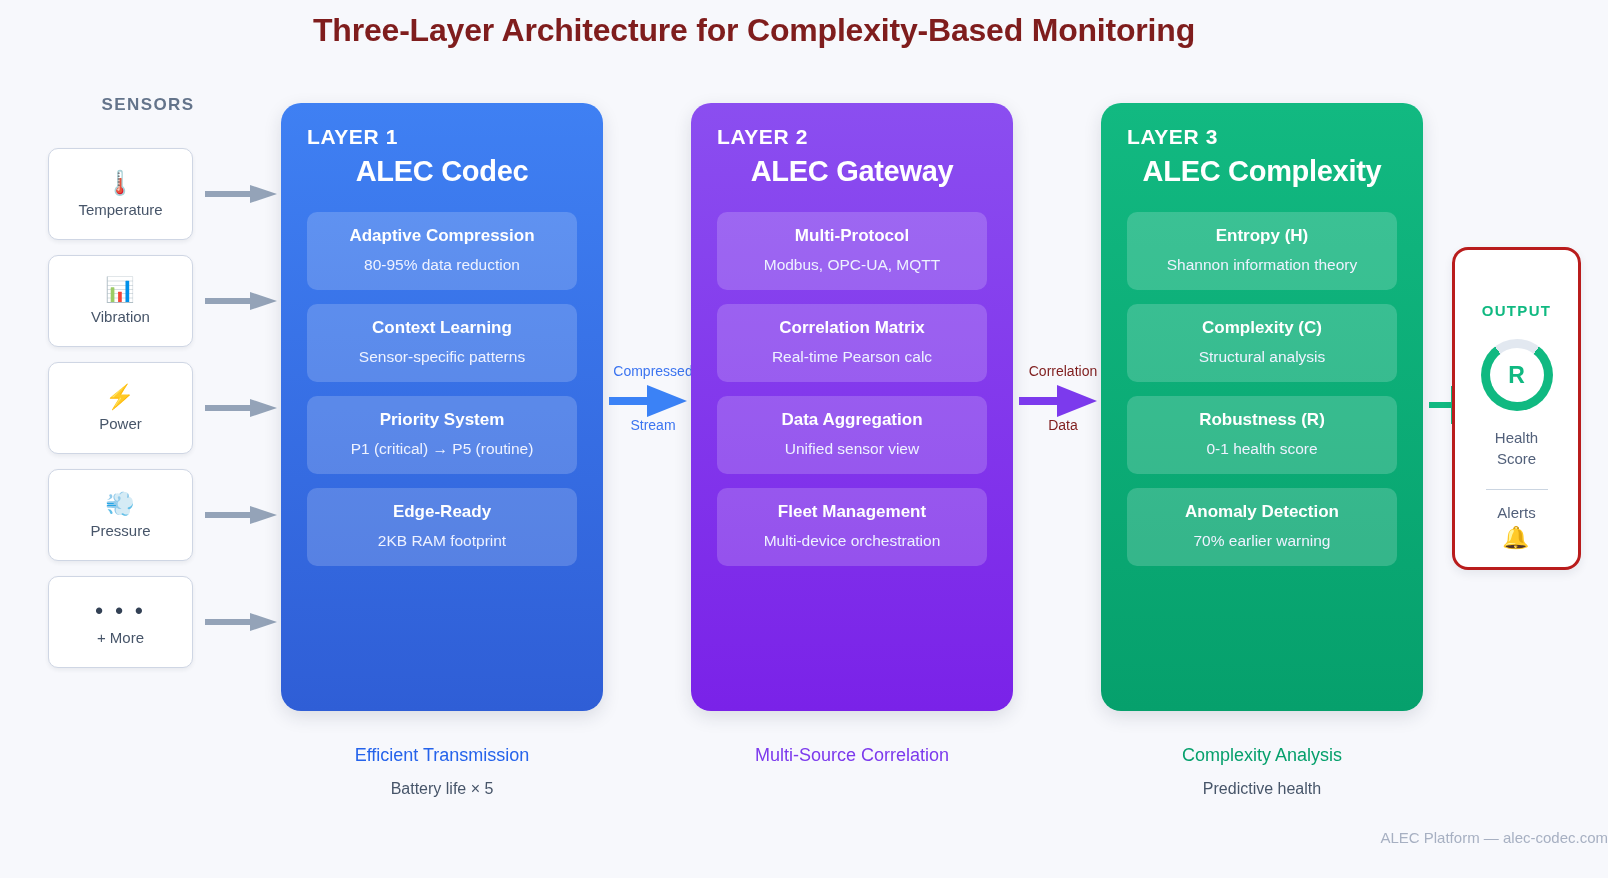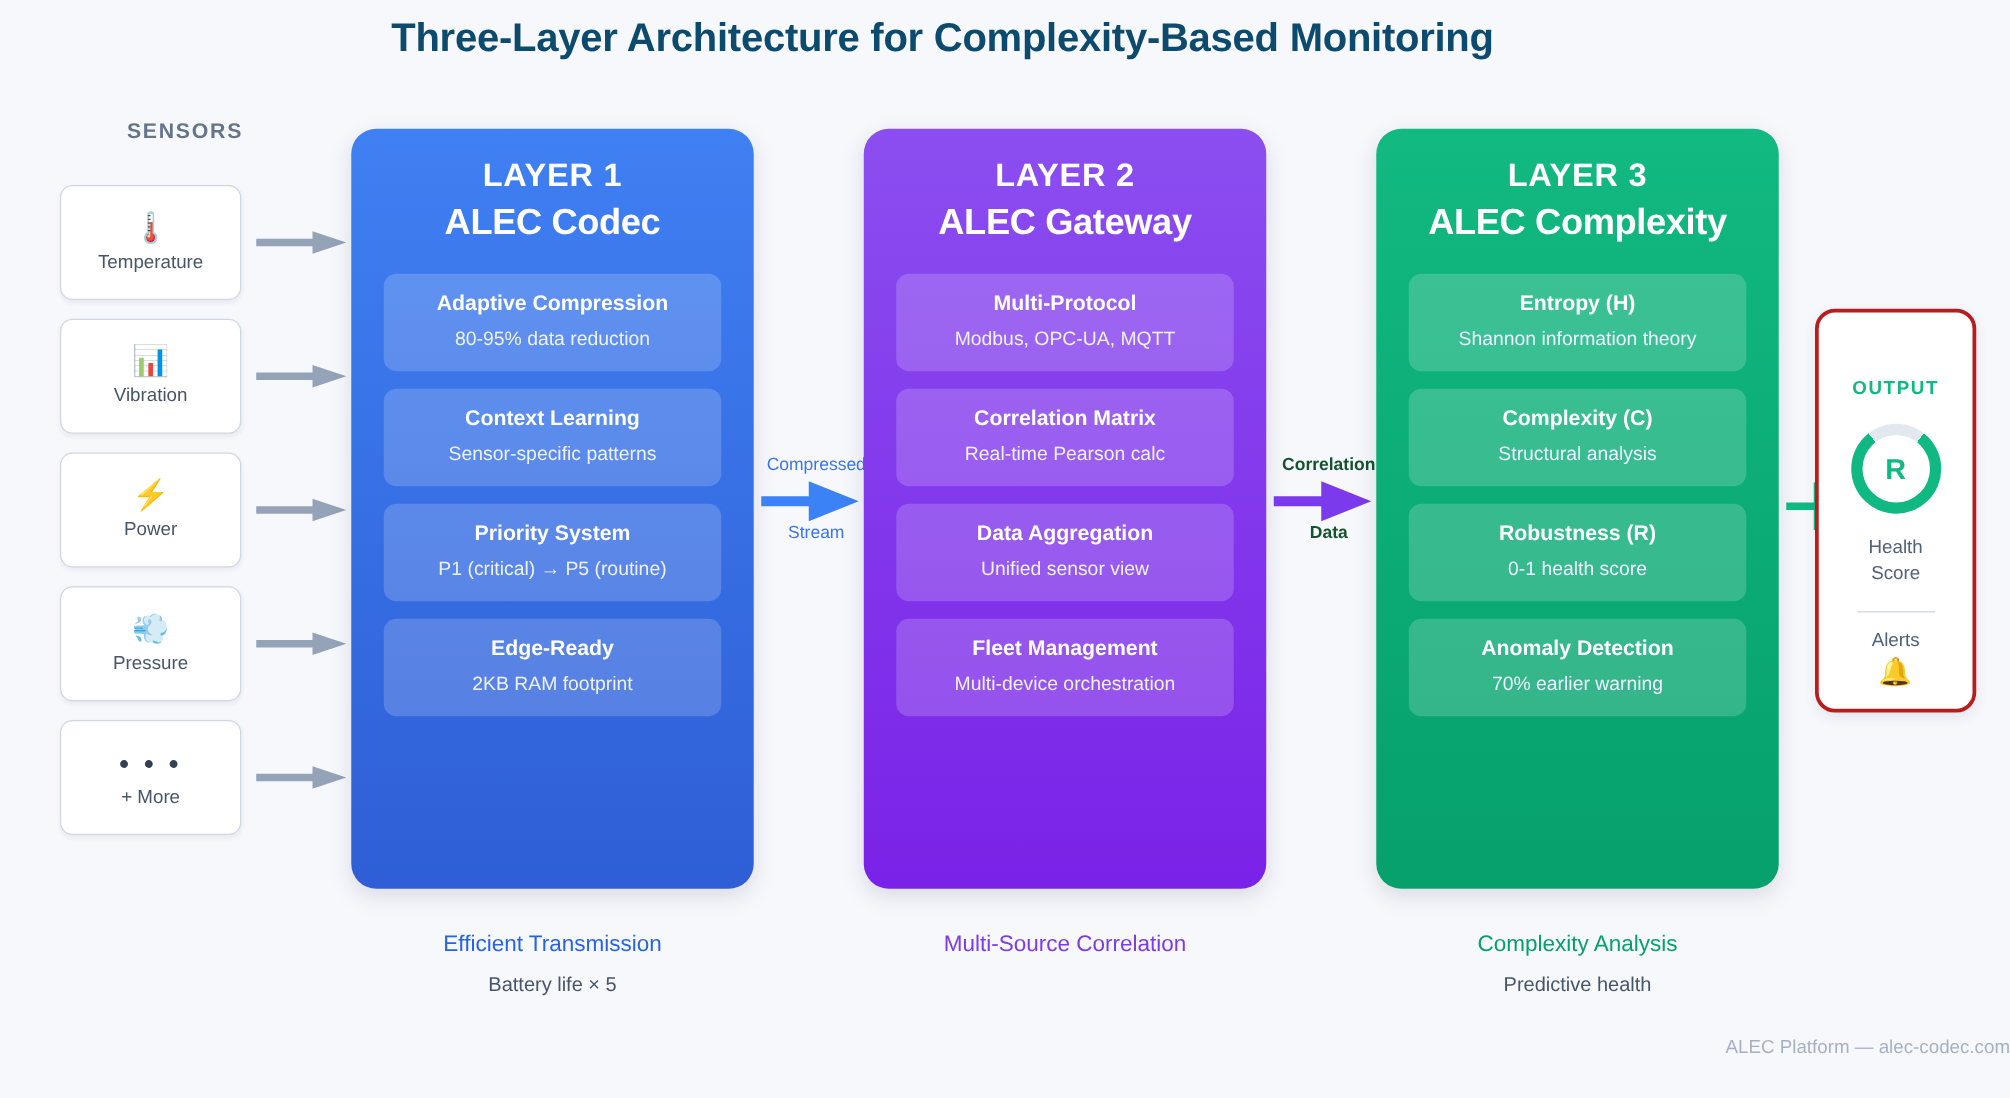--- a/index.html
+++ b/index.html
@@ -11,21 +11,21 @@
     position: relative;
   }
 
   
   .title {
     position: absolute;
     top: 12px; left: 0; width: 1508px;
     text-align: center;
     font-size: 32px;
     font-weight: bold;
-    color: #0c4a6e;
+    color: #7f1d1d;
     letter-spacing: -0.2px;
   }
 
   
   .sensors-head {
     position: absolute;
     left: 48px; top: 95px; width: 200px;
     text-align: center;
     font-size: 17px;
     font-weight: bold;
@@ -79,23 +79,23 @@
     height: 608px;
     border-radius: 20px;
     padding: 22px 26px 0 26px;
     box-shadow: 0 6px 18px rgba(30,41,59,0.13);
   }
   #layer-1 { left: 281px; background: linear-gradient(180deg, #3f80f3 0%, #2f5ed6 100%); }
   #layer-2 { left: 691px; background: linear-gradient(180deg, #8b4ef0 0%, #7a22e8 100%); }
   #layer-3 { left: 1101px; background: linear-gradient(180deg, #12b981 0%, #06a06c 100%); }
 
   .layer-kicker {
-    text-align: center;
+    text-align: left;
     color: #ffffff;
-    font-size: 26px;
+    font-size: 21px;
     font-weight: bold;
     letter-spacing: 0.6px;
   }
   .layer-title {
     text-align: center;
     color: #ffffff;
     font-size: 29px;
     font-weight: bold;
     margin-top: 6px;
     letter-spacing: -0.3px;
@@ -126,21 +126,21 @@
   .connector { position: absolute; width: 100px; height: 90px; top: 363px; }
   #conn-1 { left: 603px; }
   #conn-2 { left: 1013px; }
   .connector .ctop, .connector .cbot {
     position: absolute; width: 100px; text-align: center;
     font-size: 14px; line-height: 16px;
   }
   .connector .ctop { top: 0; }
   .connector .cbot { top: 54px; }
   #conn-1 .ctop, #conn-1 .cbot { color: #3b74f0; }
-  #conn-2 .ctop, #conn-2 .cbot { color: #14532d; font-weight: bold; }
+  #conn-2 .ctop, #conn-2 .cbot { color: #7f1d1d; }
   .connector .shaft {
     position: absolute; left: 6px; top: 34px;
     width: 42px; height: 8px;
   }
   .connector .head {
     position: absolute; left: 44px; top: 22px;
     width: 0; height: 0;
     border-top: 16px solid transparent;
     border-bottom: 16px solid transparent;
   }

